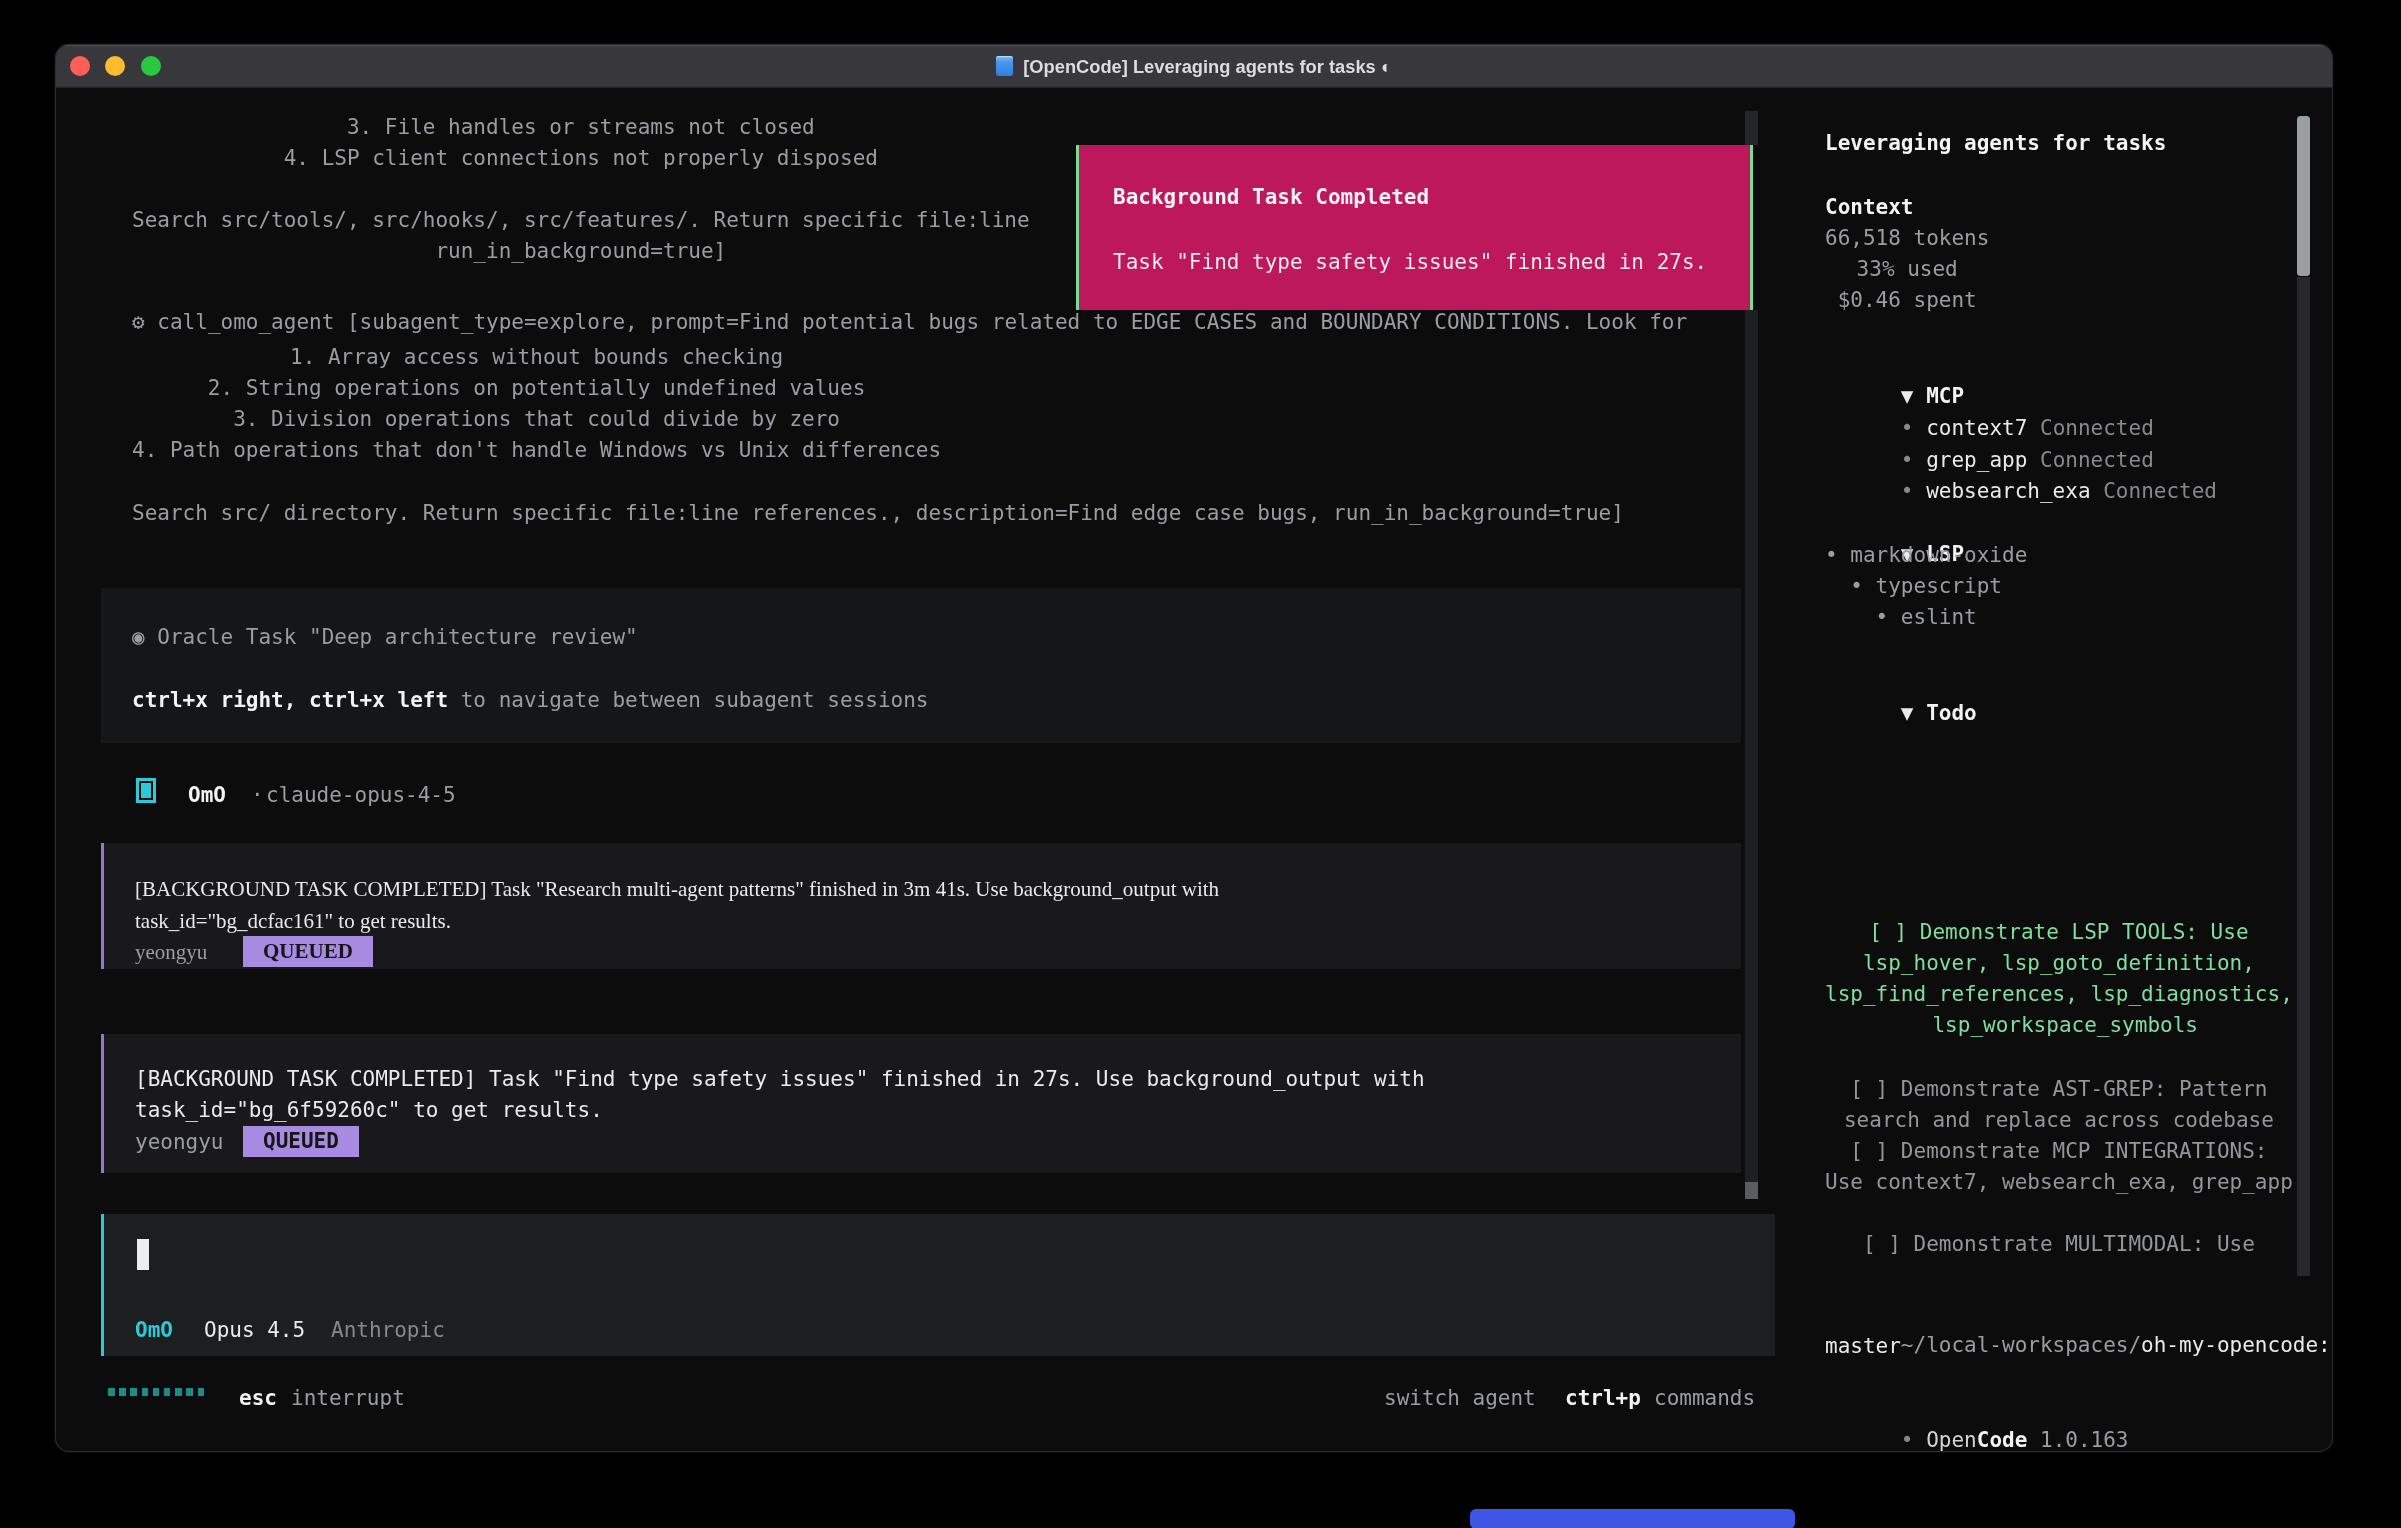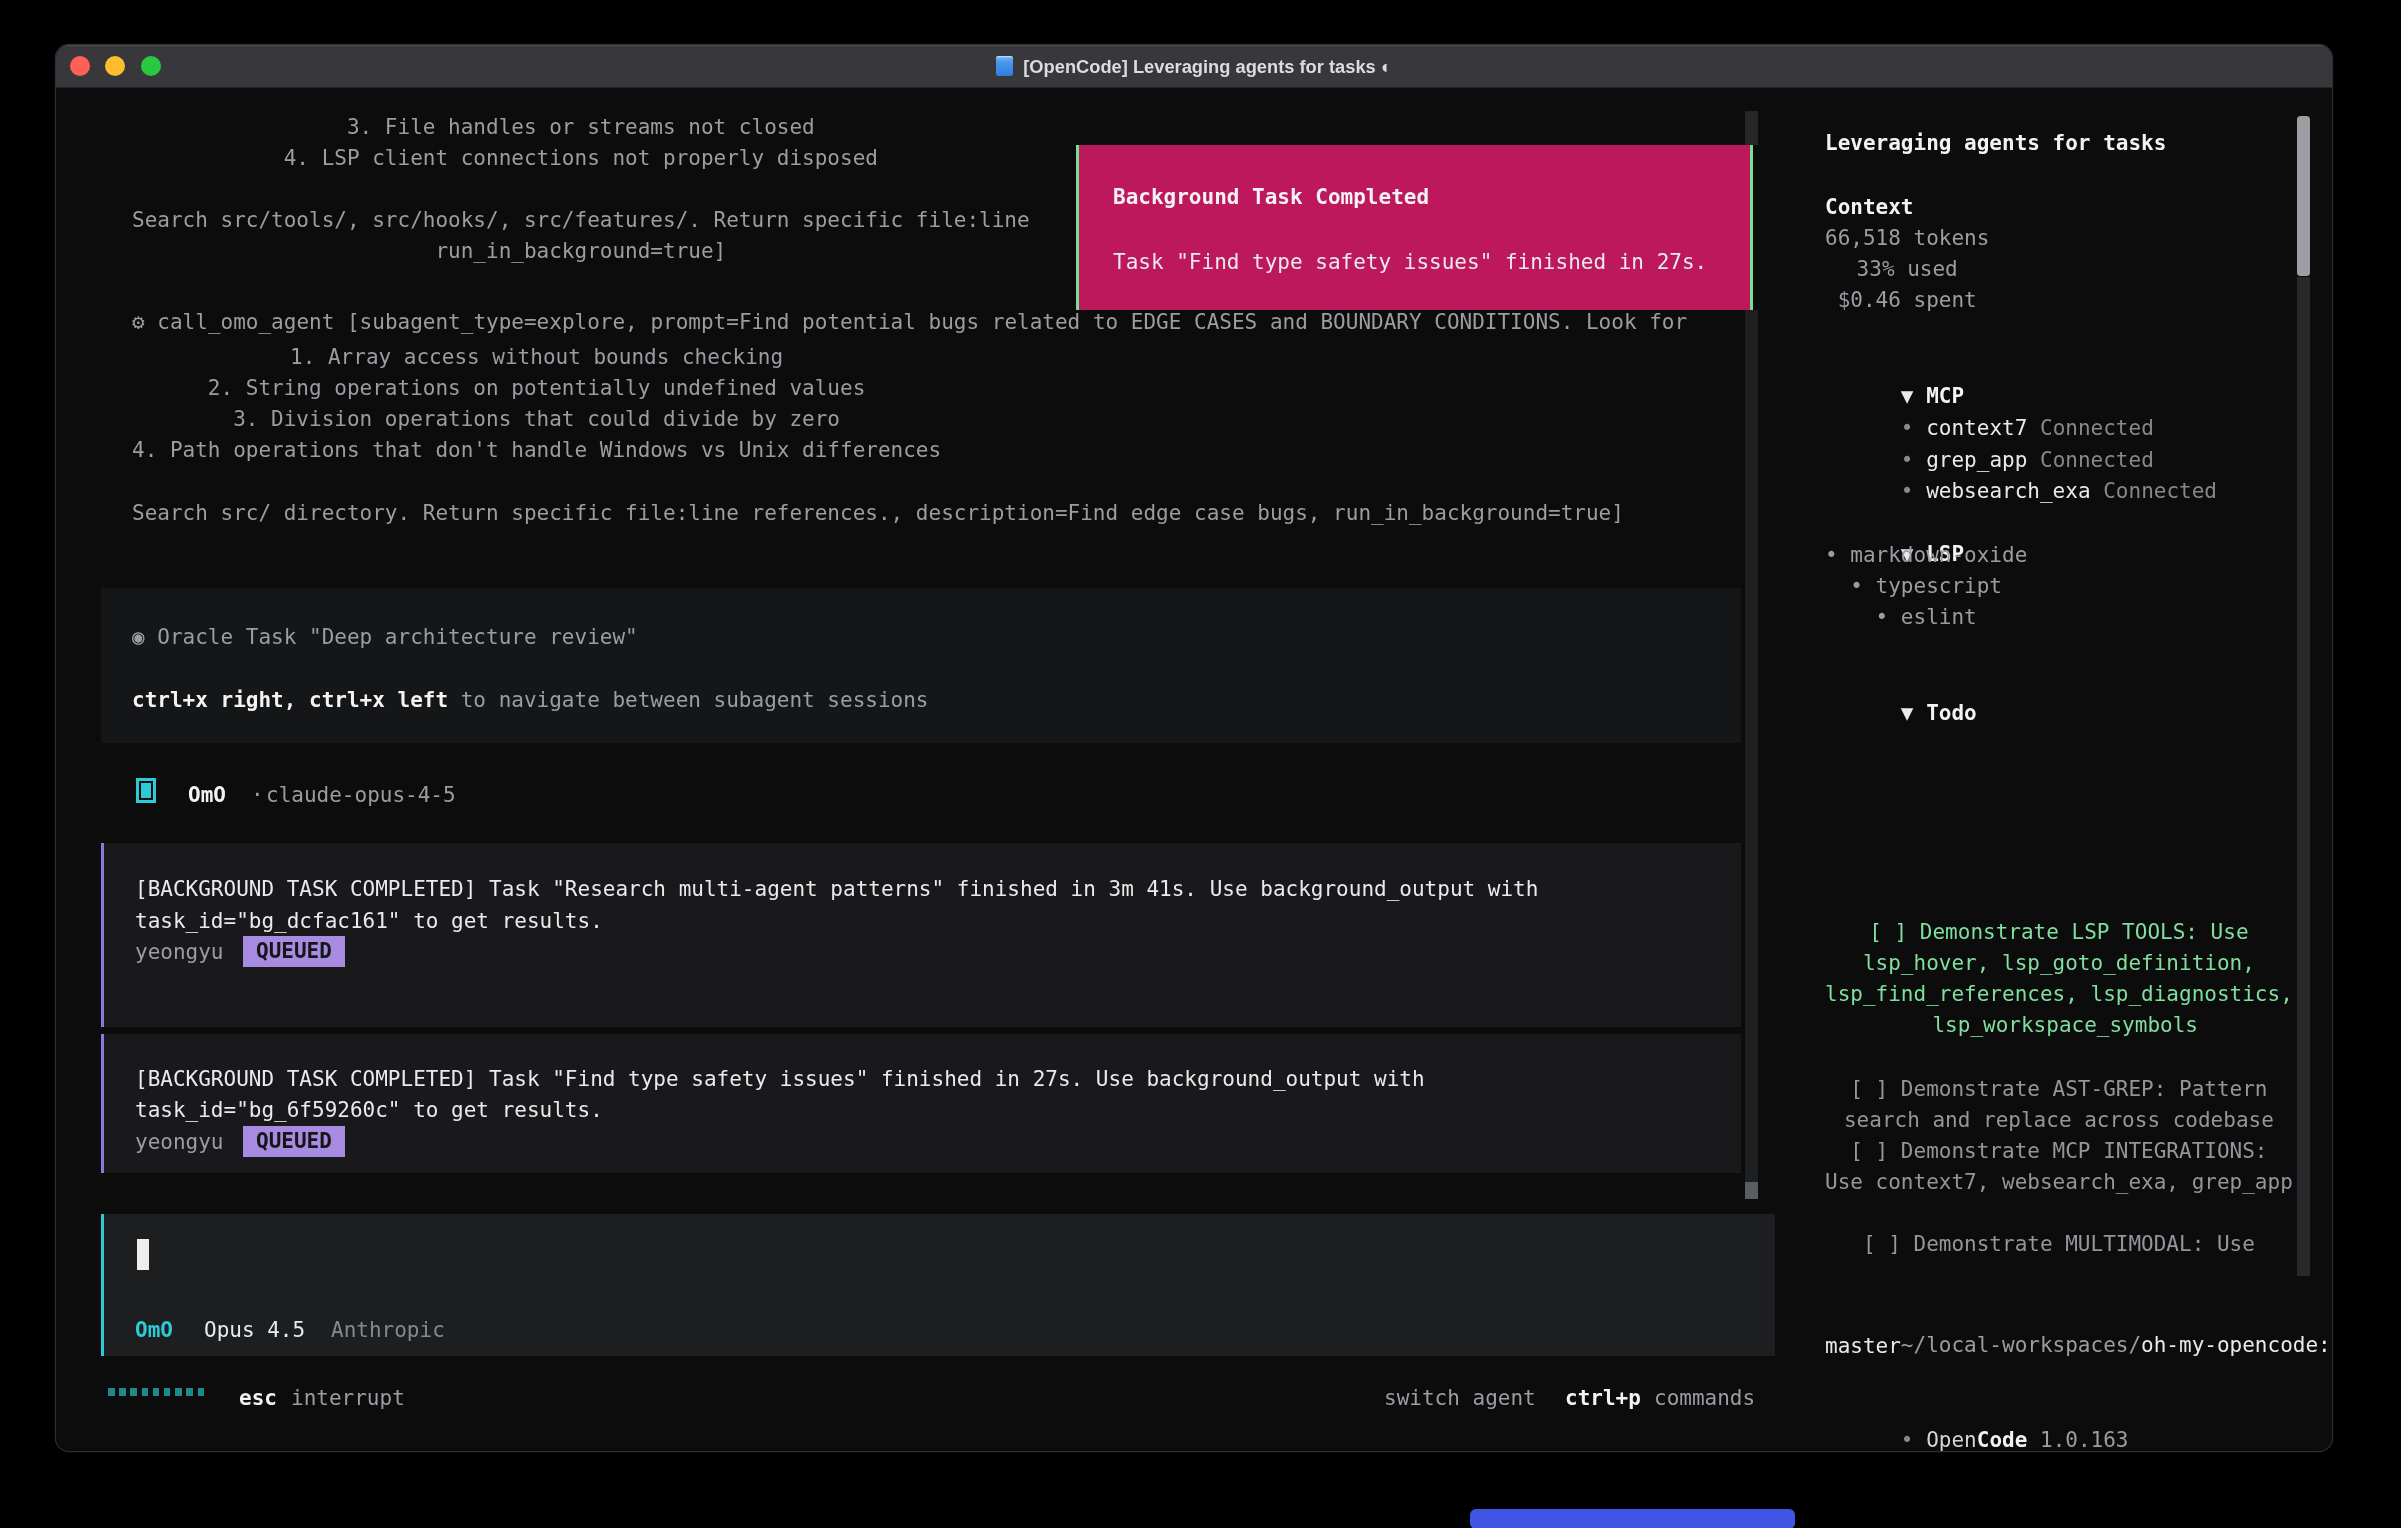--- a/index.html
+++ b/index.html
@@ -42,21 +42,21 @@
   .green { color:#7fdf9e; }
   .cyan  { color:#2cc9d6; }
 
   .notif-box {
     background:#be185d; border-left:3.5px solid #77dd95; border-right:3.5px solid #77dd95;
   }
   .oracle-box { background:#151617; }
   .task-box { background:#19191b; border-left:3.5px solid #9177da; }
   .input-box { background:#1d1e1f; border-left:3.5px solid #2cc9d6; }
   .badge {
-    position:absolute; height:31px; line-height:31px; padding:0 13px;
+    position:absolute; height:31px; line-height:31px; padding:0 20px;
     background:#a78be0; color:#161618; font-weight:700;
   }
   .cursor { position:absolute; width:12.4px; height:31px; background:#ededee; }
   .agent-icon { position:absolute; width:20px; height:25px; border:3px solid #2cc9d6; padding:1.8px; }
   .agent-icon > div { width:100%; height:100%; background:#2cc9d6; }
   .dots { position:absolute; display:flex; gap:4.7px; }
   .dots span { width:6.5px; height:8.3px; background:#1f8a8c; }
   .ms-part { position:absolute; width:13px; }
   .sb-head { font-weight:700; color:#f3f3f4; }
   .arrow { color:#e9eaeb; font-weight:400; }
@@ -107,21 +107,21 @@
       </div>
     </div>
 
     <div class="agent-icon" style="left:80px; top:733px;">
         <div></div>
       </div>
     <div class="abs boldw" style="left:132px; top:735px;">OmO</div>
     <div class="abs gray" style="left:195px; top:735px;">·</div>
     <div class="abs gray" style="left:210px; top:735px;">claude-opus-4-5</div>
 
-    <div class="abs task-box" style="left:45px; top:798px; width:1640px; height:184px;">
+    <div class="abs task-box" style="left:45px; top:798px; width:1640px; height:126px;font-family:Liberation Serif, serif;">
       <div class="abs white" style="left:31px; top:31px; white-space:nowrap;">[BACKGROUND TASK COMPLETED] Task "Research multi-agent patterns" finished in 3m 41s. Use background_output with</div>
       <div class="abs white" style="left:31px; top:63px; white-space:nowrap;">task_id="bg_dcfac161" to get results.</div>
       <div class="abs gray" style="left:31px; top:94px;">yeongyu</div>
       <div class="badge" style="left:139px; top:93px;">QUEUED</div>
     </div>
 
     <div class="abs task-box" style="left:45px; top:989px; width:1640px; height:139px;">
       <div class="abs white" style="left:31px; top:30px; white-space:nowrap;">[BACKGROUND TASK COMPLETED] Task "Find type safety issues" finished in 27s. Use background_output with</div>
       <div class="abs white" style="left:31px; top:61px; white-space:nowrap;">task_id="bg_6f59260c" to get results.</div>
       <div class="abs gray" style="left:31px; top:93px;">yeongyu</div>

